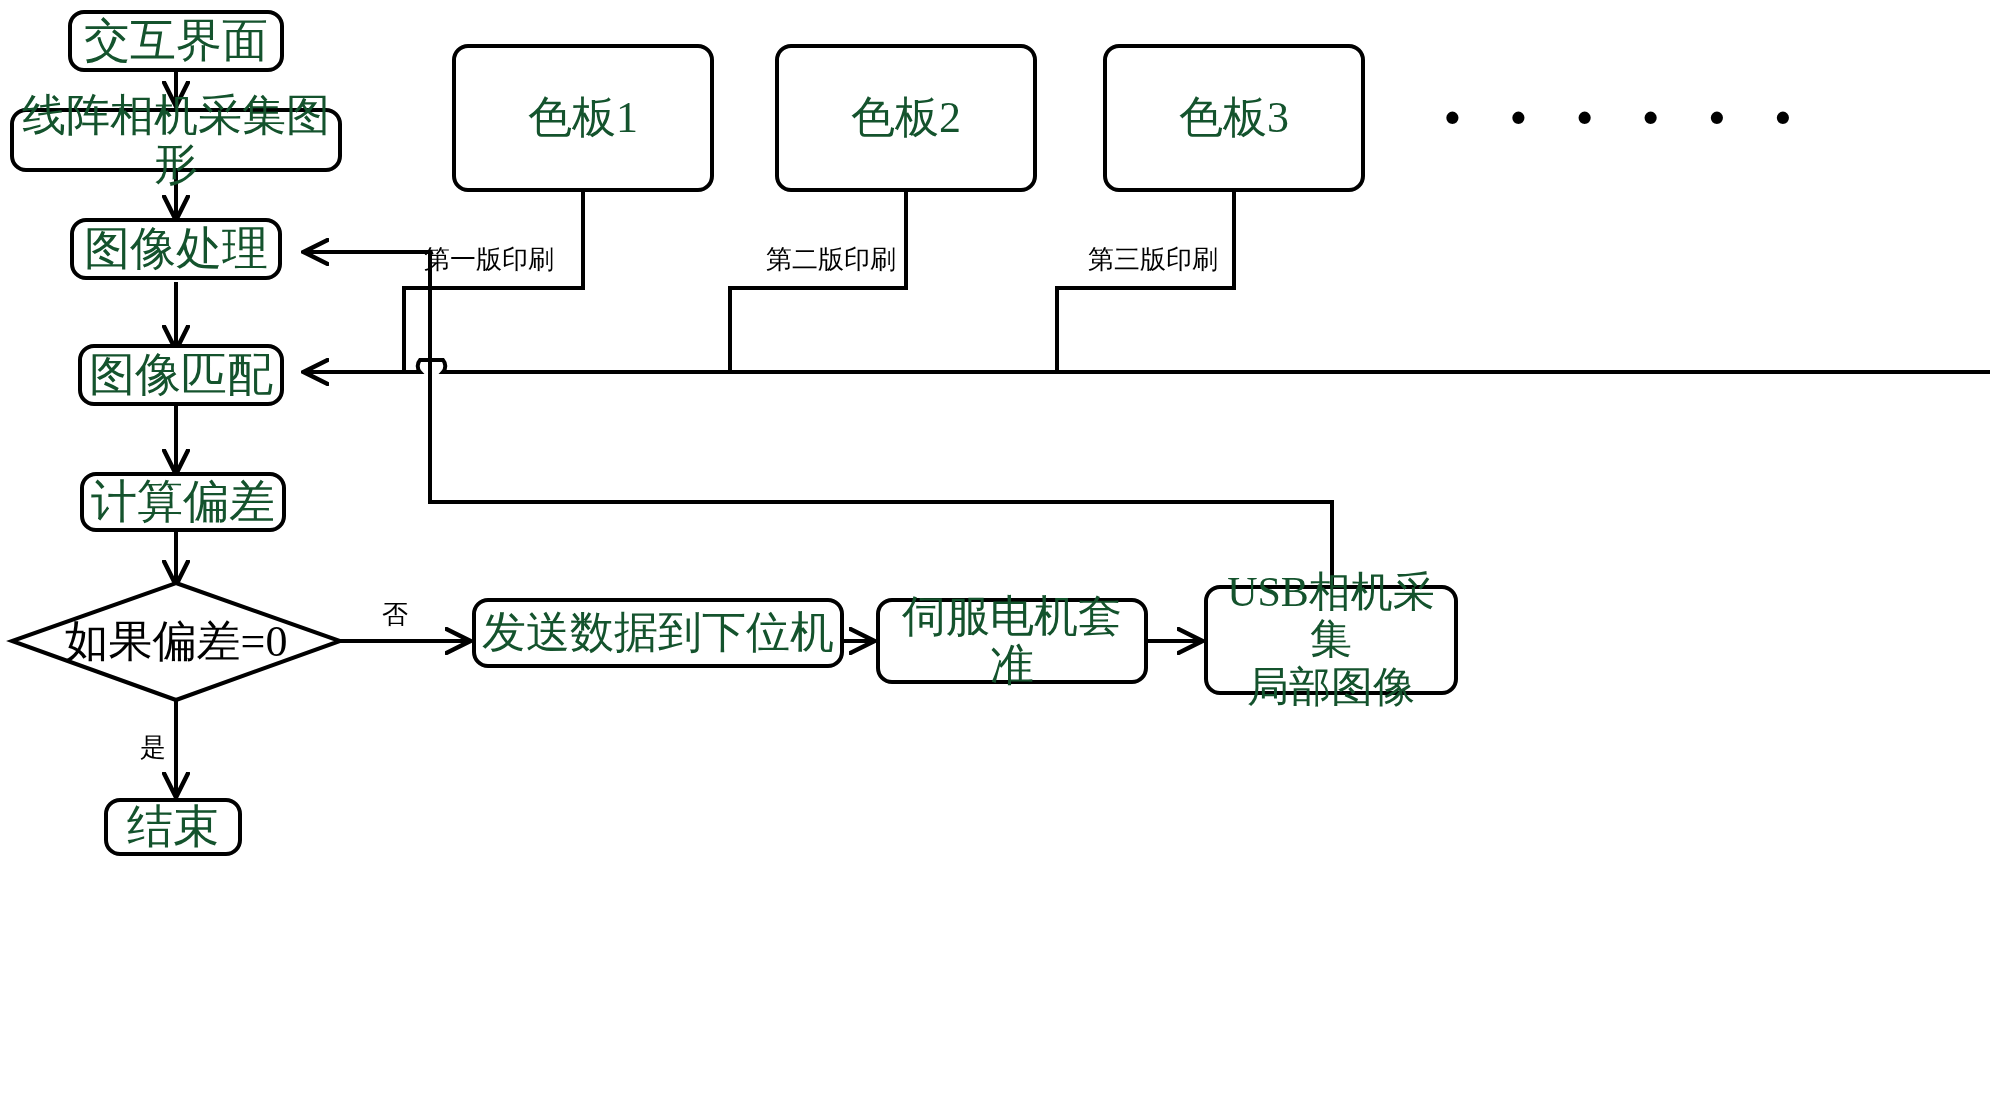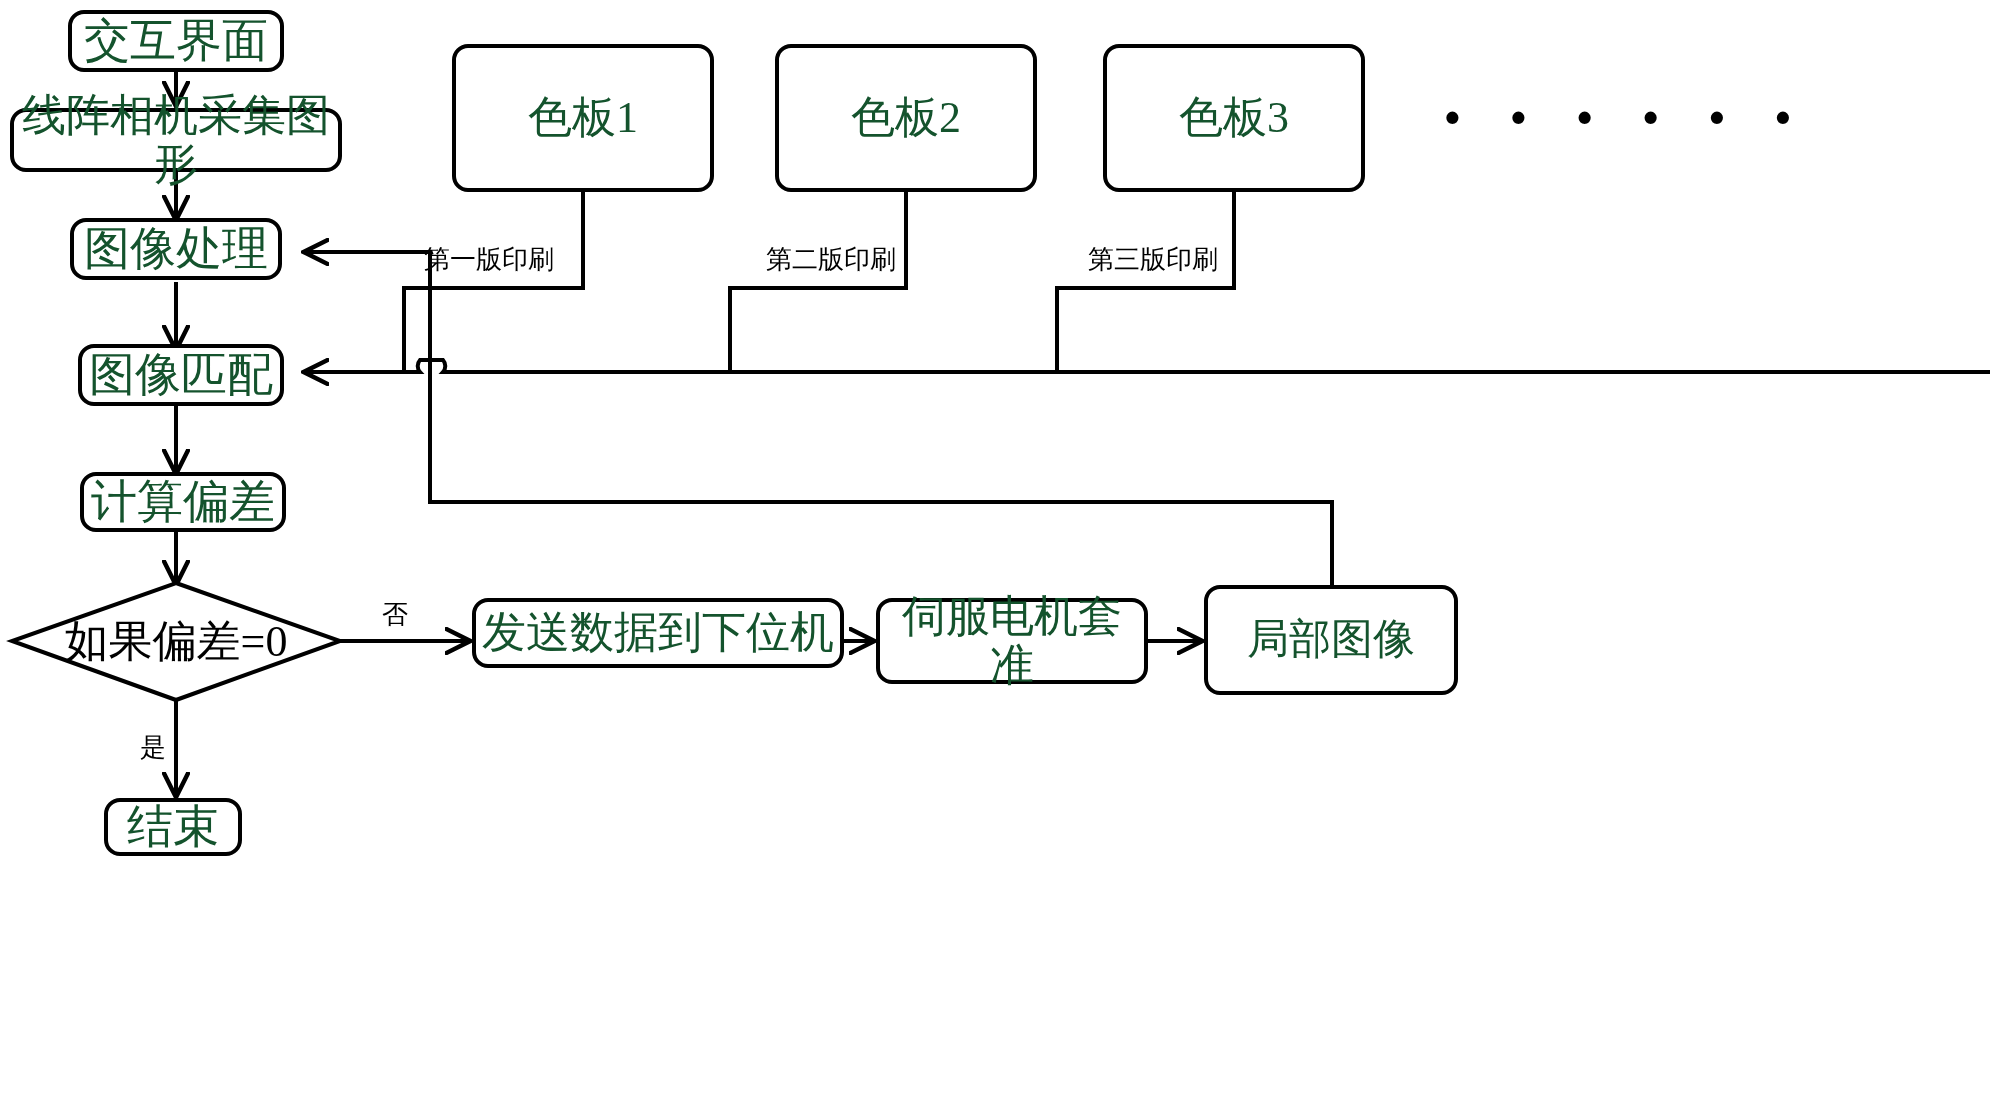--- a/index.html
+++ b/index.html
@@ -152,20 +152,21 @@
 
   <div class="node rounded" style="left:472px; top:598px; width:372px; height:70px;">
     <span class="txt fs-lg">发送数据到下位机</span>
   </div>
 
   <div class="node rounded" style="left:876px; top:598px; width:272px; height:86px;">
     <span class="txt fs-lg">伺服电机套准</span>
   </div>
 
   <div class="node rounded" style="left:1204px; top:585px; width:254px; height:110px; flex-direction:column;">
+    <span class="txt fs-md">USB相机采集</span>
     <span class="txt fs-md">局部图像</span>
   </div>
 
   <div class="node rounded" style="left:452px; top:44px; width:262px; height:148px;">
     <span class="txt fs-lg">色板1</span>
   </div>
 
   <div class="node rounded" style="left:775px; top:44px; width:262px; height:148px;">
     <span class="txt fs-lg">色板2</span>
   </div>

